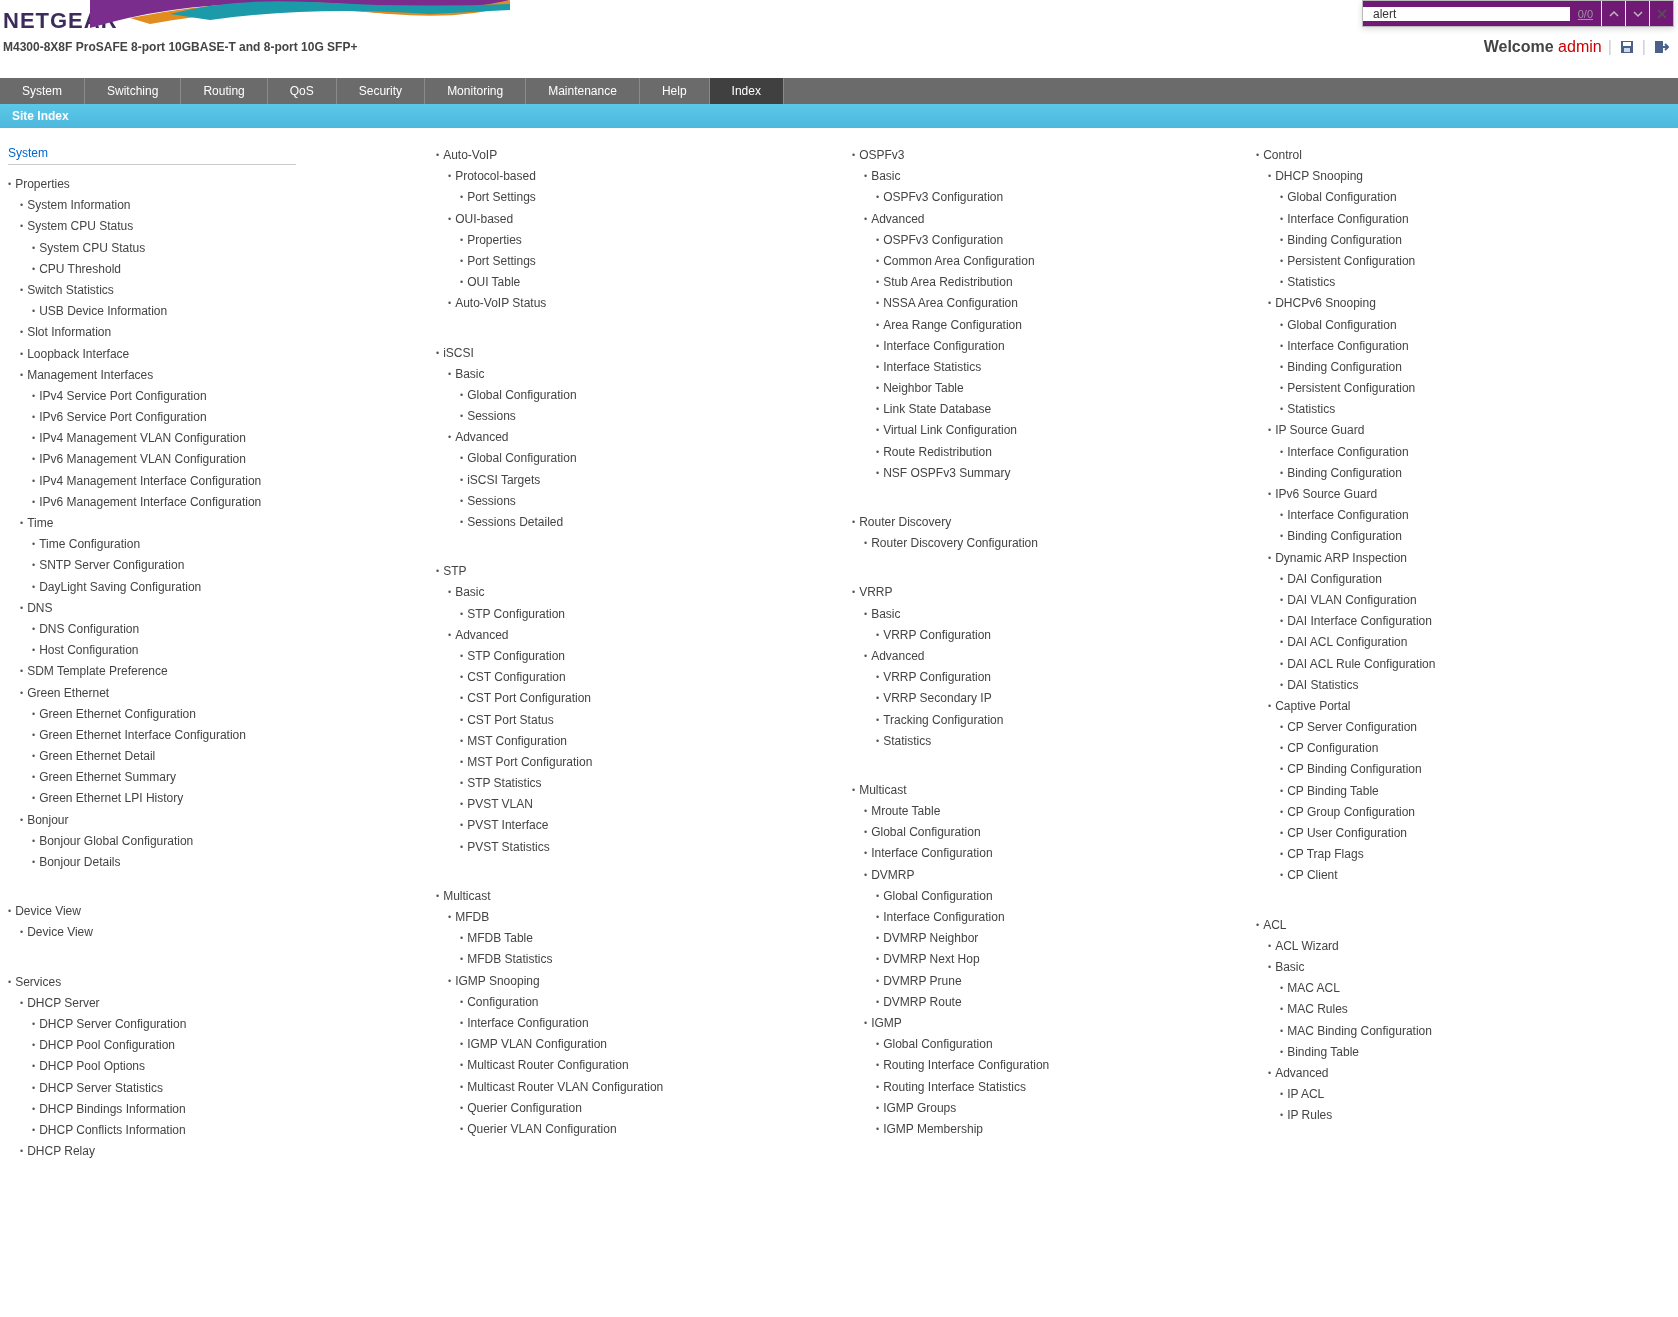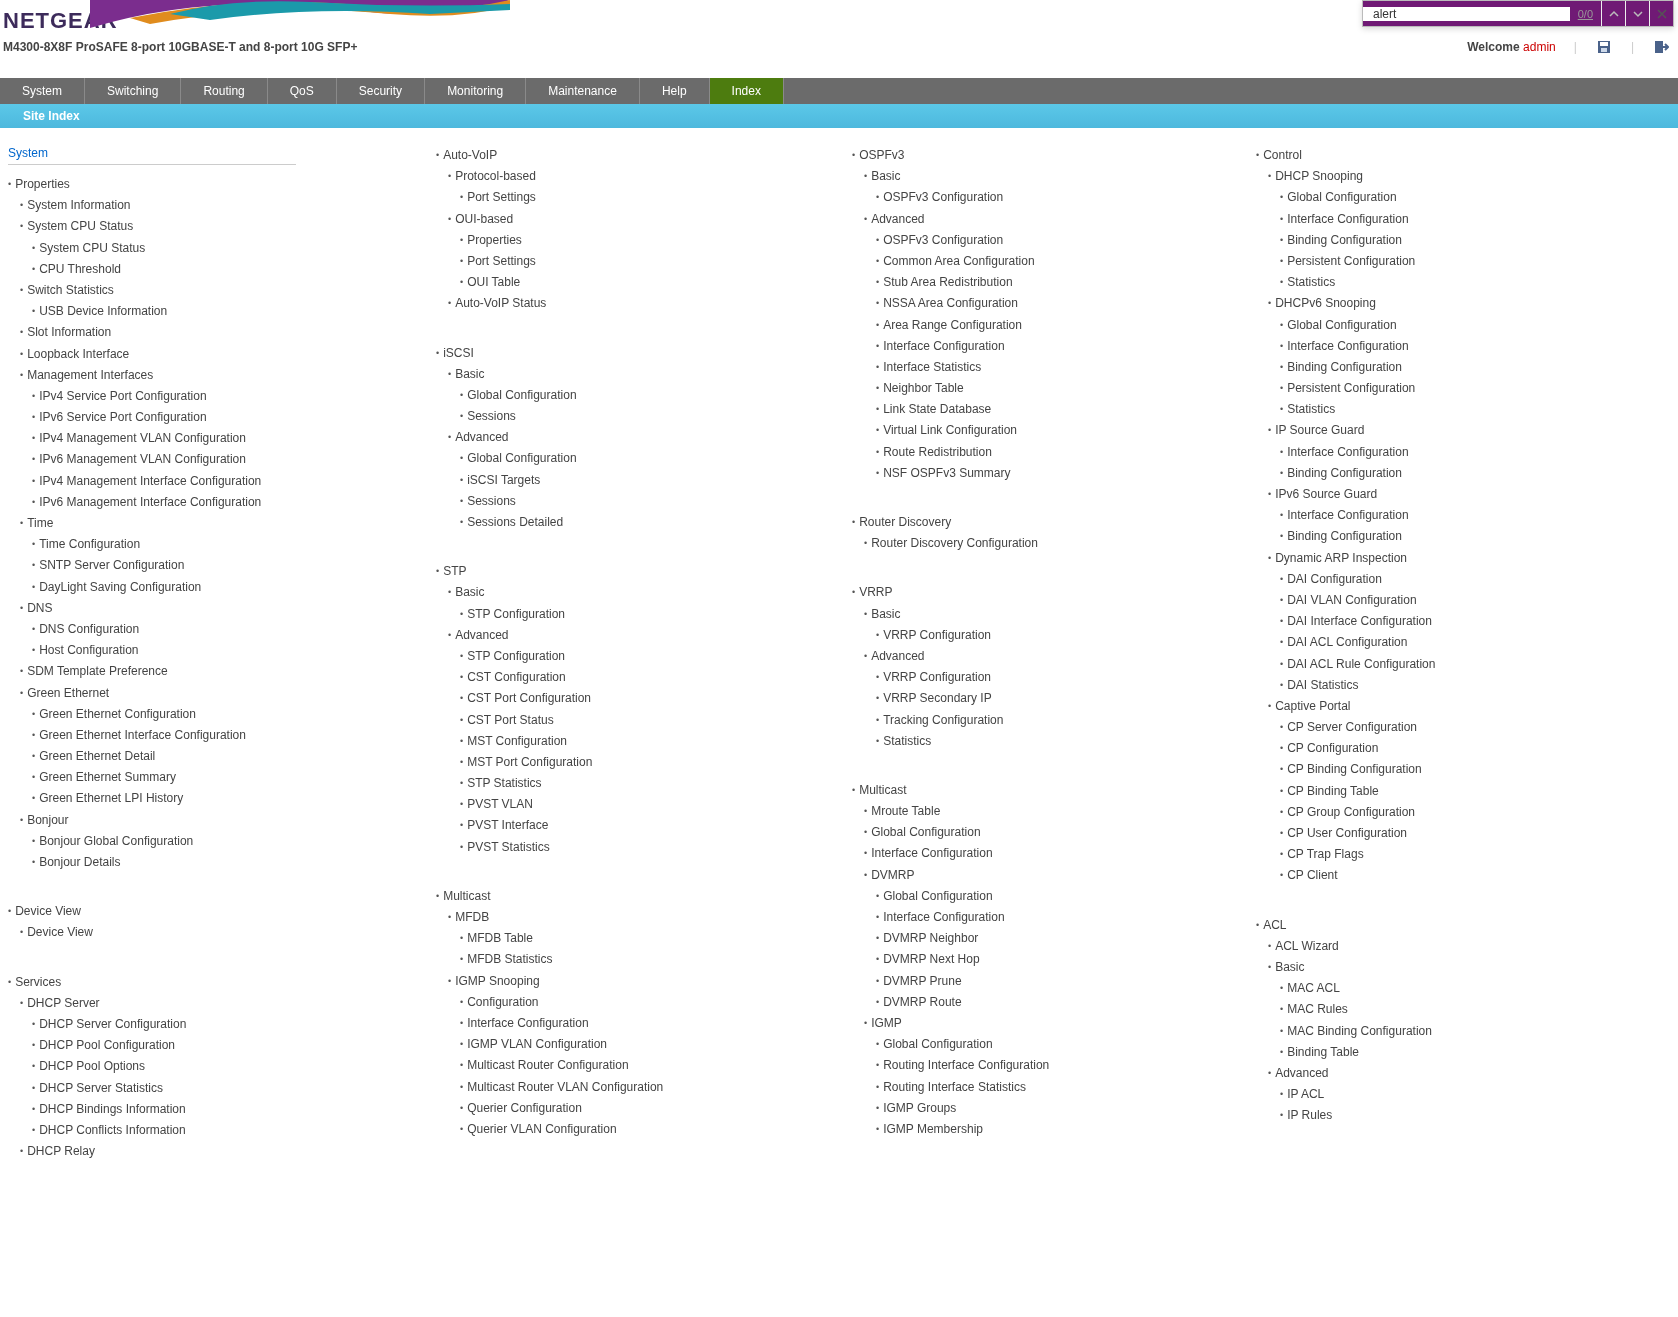--- a/index.html
+++ b/index.html
@@ -1,32 +1,32 @@
 <!DOCTYPE html>
 <html><head>
 <meta charset="utf-8">
 <style>
 * { margin: 0; padding: 0; box-sizing: border-box; }
 body { font-family: Arial, sans-serif; font-size: 12px; color: #444; background: #fff; position: relative; }
 .header { position: relative; height: 35px; }
 .logo { position: absolute; top: 8px; left: 3px; font-size: 22px; font-weight: bold; color: #3d2b5b; letter-spacing: 1px; }
 .swoosh { position: absolute; top: 0; left: 90px; width: 420px; height: 28px; }
 .product { font-size: 12px; font-weight: bold; color: #444; margin: 5px 0 24px 3px; }
-.welcome-bar { position: absolute; top: 38px; right: 8px; font-size: 12px; display: flex; align-items: center; gap: 18px; }
+.welcome-bar { position: absolute; top: 38px; right: 8px; font-size: 16px; display: flex; align-items: center; gap: 6px; }
 .welcome-bar .user { color: #c00; }
 .icon-btn { width: 18px; height: 18px; cursor: pointer; display: inline-flex; align-items: center; justify-content: center; }
 .search-bar { position: absolute; top: 0; right: 4px; width: 312px; height: 27px; border: 1px solid #bbb; background: #701a75; display: flex; align-items: center; box-shadow: 0 2px 6px rgba(0,0,0,0.15); }
 .search-input { flex: 1; border: none; outline: none; padding: 0 10px; font-size: 12px; color: #333; }
 .search-count { color: #999; font-size: 11px; padding: 0 8px; text-decoration: underline; }
 .search-ctrl { width: 24px; text-align: center; color: #999; cursor: pointer; font-size: 14px; border-left: 1px solid #eee; height: 100%; display: flex; align-items: center; justify-content: center; }
 .search-ctrl.close { color: #555; }
 .nav { display: flex; background: #6b6b6b; }
 .nav-item { padding: 6px 22px; color: #fff; font-size: 12px; cursor: pointer; border-right: 1px solid #8a8a8a; }
-.nav-item.active { background: #4d7c0f; }
-.subnav { background: #5bc0de; background: linear-gradient(#5bc8e8, #4db8dd); padding: 5px 23px; color: #fff; font-size: 12px; font-weight: bold; }
+.nav-item.active { background: #404040; }
+.subnav { background: #5bc0de; background: linear-gradient(#5bc8e8, #4db8dd); padding: 5px 12px; color: #fff; font-size: 12px; font-weight: bold; }
 .content { padding: 18px 6px 0 8px; display: flex; gap: 0; }
 .col { flex: 1; min-width: 0; }
 .cat-header { color: #0066cc; font-size: 12px; font-weight: normal; border-bottom: 1px solid #ccc; padding-bottom: 4px; margin-bottom: 10px; display: inline-block; width: 288px; }
 .l1 { margin-left: 0; margin-bottom: 2px; }
 .l2 { margin-left: 12px; margin-bottom: 2px; }
 .l3 { margin-left: 24px; margin-bottom: 2px; }
 .l4 { margin-left: 36px; margin-bottom: 2px; }
 .link-row { display: flex; align-items: baseline; line-height: 1.6; }
 .bullet { color: #555; margin-right: 4px; font-size: 9px; position: relative; top: -1px; }
 .link-text { color: #444; font-size: 12px; cursor: pointer; }

